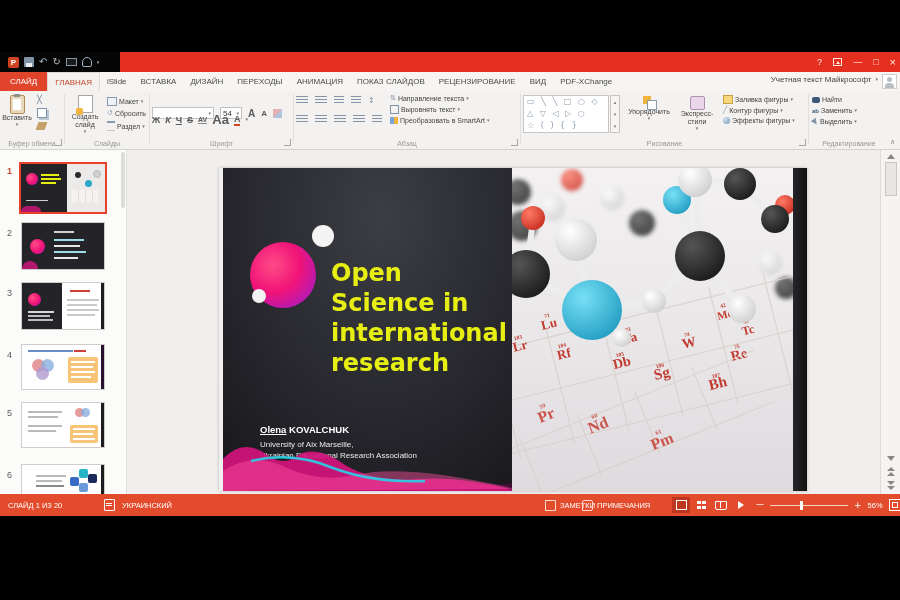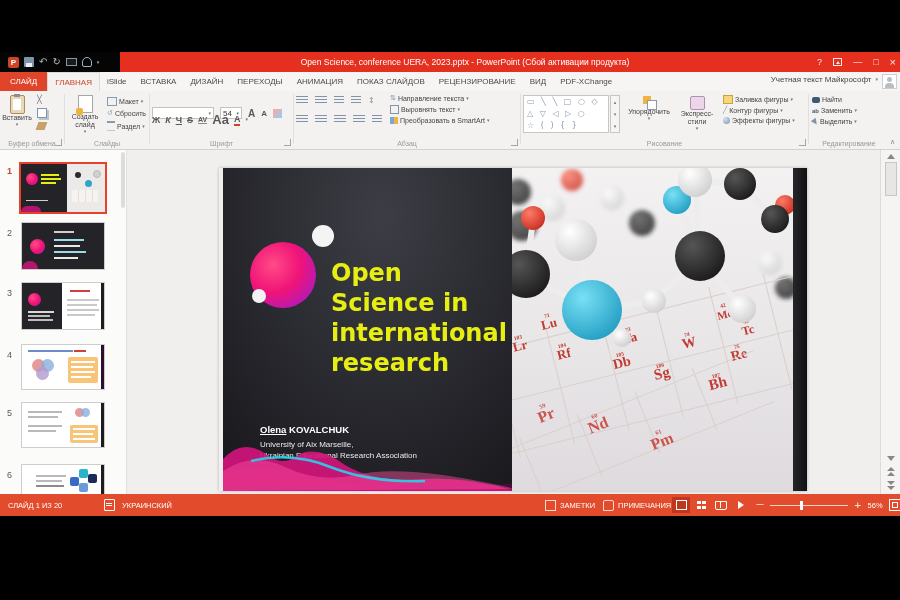--- a/index.html
+++ b/index.html
@@ -111,21 +111,20 @@
   <div class="abs" id="titlebar">
     <div id="qat">
       <div id="ppt-logo">P</div>
       <div id="save-ico"></div>
       <span class="qat-ico ico">↶</span>
       <span class="qat-ico ico" style="color:#b8b6b4">↻</span>
       <div id="show-ico"></div>
       <div id="touch-ico"></div>
       <span class="dd ico" style="color:#9fb0c0">▾</span>
     </div>
-    <div id="title-text">Open Science, conference UERA, 2023.pptx - PowerPoint (Сбой активации продукта)</div>
     <div id="winbtns">
       <span class="winbtn">?</span>
       <span id="ribbonopt-icon"></span>
       <span class="winbtn">—</span>
       <span class="winbtn">□</span>
       <span class="winbtn" style="font-size:11px">×</span>
     </div>
   </div>
 
   <div class="abs" id="tabrow">
@@ -628,21 +627,21 @@
     <div class="sb" style="left:104px">
       <span id="spell-ico"></span>
     </div>
     <div class="sb" style="left:122px">
       <span>УКРАИНСКИЙ</span>
     </div>
     <div class="sb" style="left:545px">
       <span class="sb-ico"></span>
       <span>ЗАМЕТКИ</span>
     </div>
-    <div class="sb" style="left:603px">
+    <div class="sb" style="left:582px">
       <span class="sb-ico" style="border-radius:2px 2px 2px 0"></span>
       <span>ПРИМЕЧАНИЯ</span>
     </div>
     <div class="sb" style="left:672px;gap:2px">
       <div class="viewbtn active">
           <span class="vb-shape"></span>
         </div>
       <div class="viewbtn">
           <span class="vb-grid"></span>
         </div>

